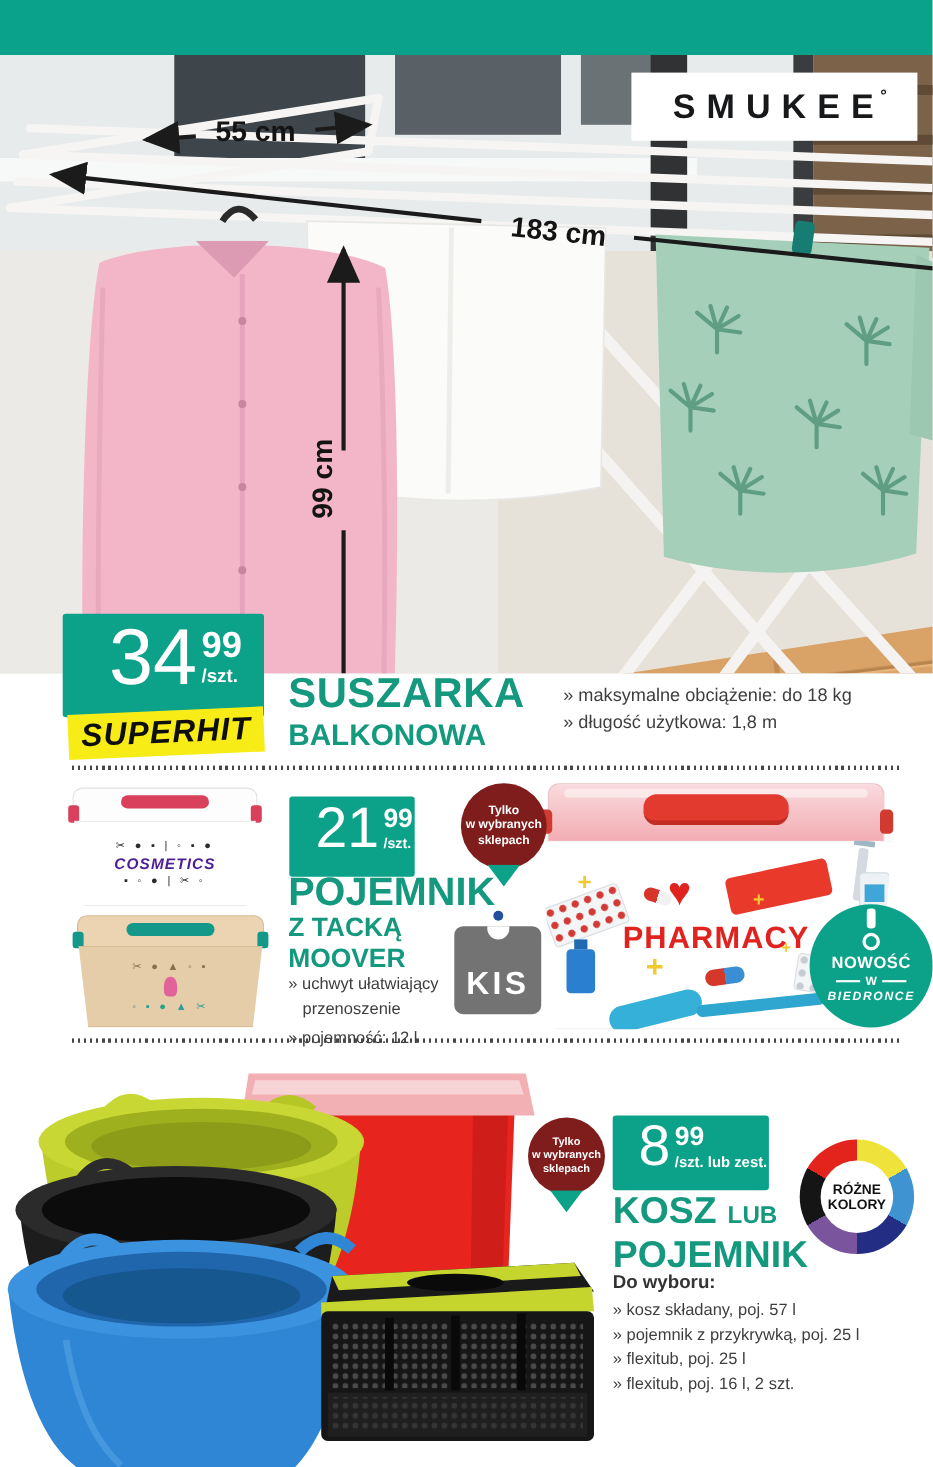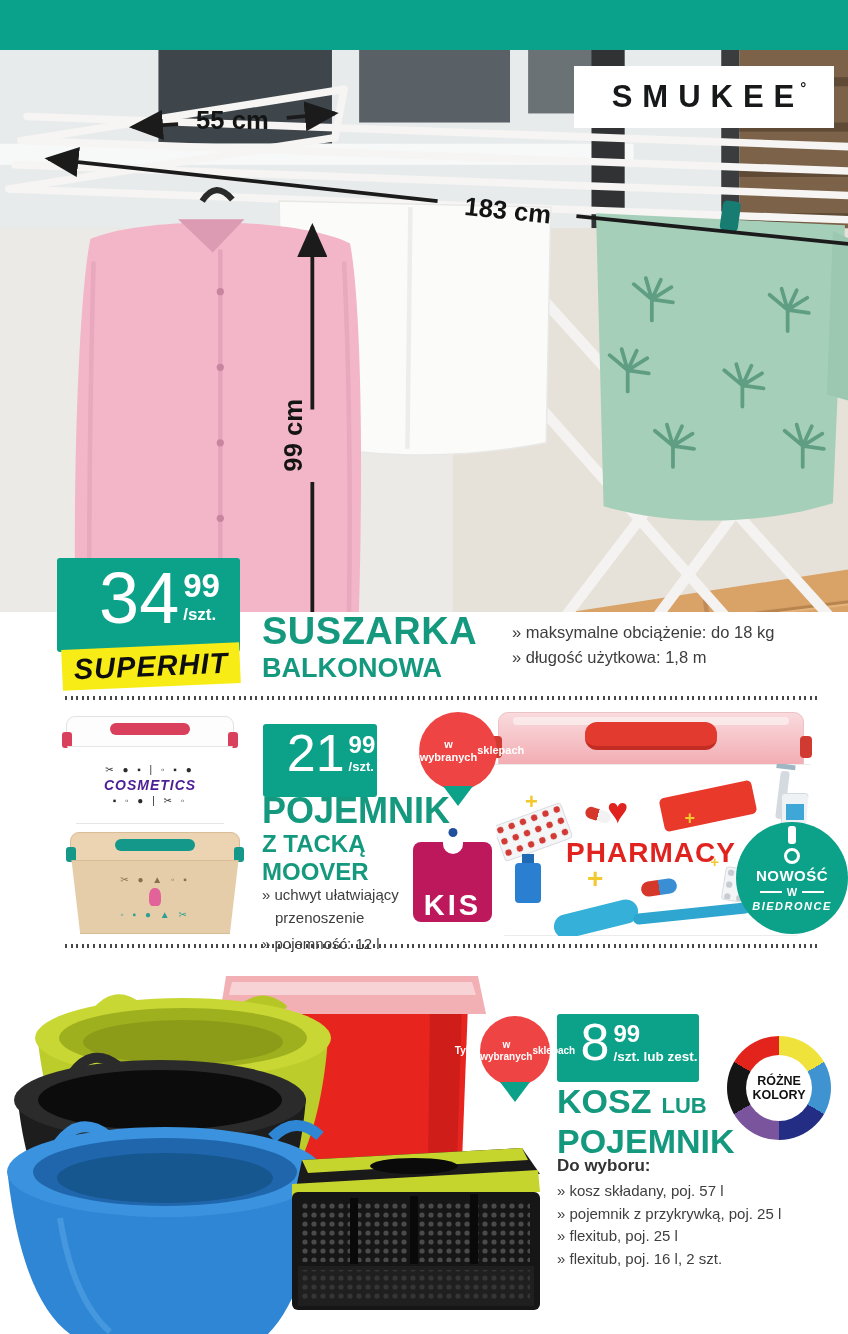--- a/index.html
+++ b/index.html
@@ -64,22 +64,22 @@
   .title3 .t3b{font-size:34px;margin-top:4px;}
   .choices-title{position:absolute;left:557px;top:1156px;font-size:17px;font-weight:800;color:#333;}
   .choices{position:absolute;left:557px;top:1180px;width:290px;font-size:15px;line-height:1.5;color:#3e3e3e;}
   .choices div{text-indent:-12px;padding-left:12px;}
 
   .dotline{position:absolute;left:65px;width:755px;height:4px;
            background:repeating-linear-gradient(90deg,#474747 0 2px,transparent 2px 5.6px);}
   .dot1{top:696px;} .dot2{top:944px;}
 
   
-  .pin{position:absolute;background:#ef4444;border-radius:50%;color:#fff;z-index:6;
-       display:flex;flex-direction:row;align-items:center;justify-content:center;
+  .pin{position:absolute;background:#7f1d1d;border-radius:50%;color:#fff;z-index:6;
+       display:flex;flex-direction:column;align-items:center;justify-content:center;
        text-align:center;font-weight:700;line-height:1.2;}
   .pin::after{content:"";position:absolute;left:50%;bottom:-16px;transform:translateX(-50%);
        width:30px;height:20px;background:#0ca189;clip-path:polygon(50% 100%,0 0,100% 0);}
   .pin1{left:419px;top:712px;width:78px;height:78px;font-size:11px;}
   .pin2{left:480px;top:1016px;width:70px;height:70px;font-size:10px;}
 
   
   .nowosc{position:absolute;left:736px;top:822px;width:112px;height:112px;border-radius:50%;
           background:#0ca189;color:#fff;z-index:7;display:flex;flex-direction:column;
           align-items:center;justify-content:center;text-align:center;}
@@ -163,22 +163,22 @@
   .pc1{left:36px;top:26px;font-size:22px;}
   .pc2{left:98px;bottom:42px;font-size:28px;}
   .pc3{right:118px;top:44px;font-size:18px;}
   .pc4{right:94px;bottom:66px;font-size:15px;}
   .ph-capsule{position:absolute;left:152px;bottom:40px;width:36px;height:15px;border-radius:8px;
           background:linear-gradient(90deg,#d6372b 50%,#3a8fd4 50%);transform:rotate(-8deg);}
   .ph-pill{position:absolute;left:96px;top:44px;width:26px;height:12px;border-radius:6px;
           background:linear-gradient(90deg,#d6372b 50%,#f2f2f2 50%);transform:rotate(18deg);}
 
   
-  .kis{position:absolute;left:413px;top:842px;width:79px;height:80px;background:#be185d;border-radius:8px;
-       display:flex;align-items:flex-end;justify-content:center;padding-bottom:0;box-sizing:border-box;
+  .kis{position:absolute;left:413px;top:842px;width:79px;height:80px;background:#737373;border-radius:8px;
+       display:flex;align-items:flex-end;justify-content:center;padding-bottom:10px;box-sizing:border-box;
        color:#fff;font-weight:800;font-size:29px;letter-spacing:3px;}
   .kis::before{content:"";position:absolute;top:0;left:50%;transform:translateX(-50%);
        width:20px;height:12px;background:#fff;border-radius:0 0 10px 10px;}
   .kis::after{content:"";position:absolute;top:-14px;left:50%;transform:translateX(-50%);
        width:9px;height:9px;border-radius:50%;background:#20509b;}
 
   .tubs{position:absolute;left:0;top:962px;width:560px;height:372px;}
 </style>
 </head>
 <body>

